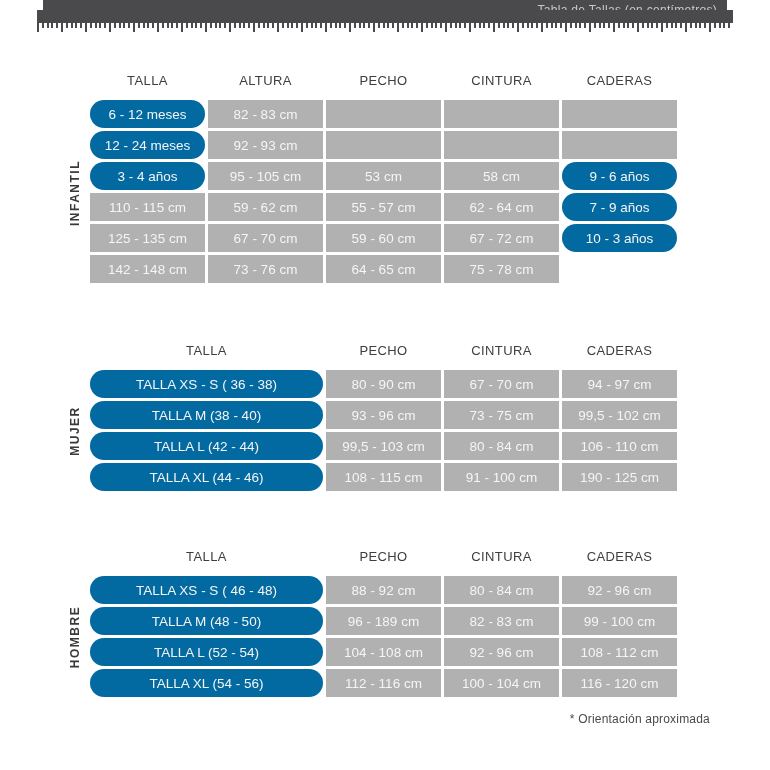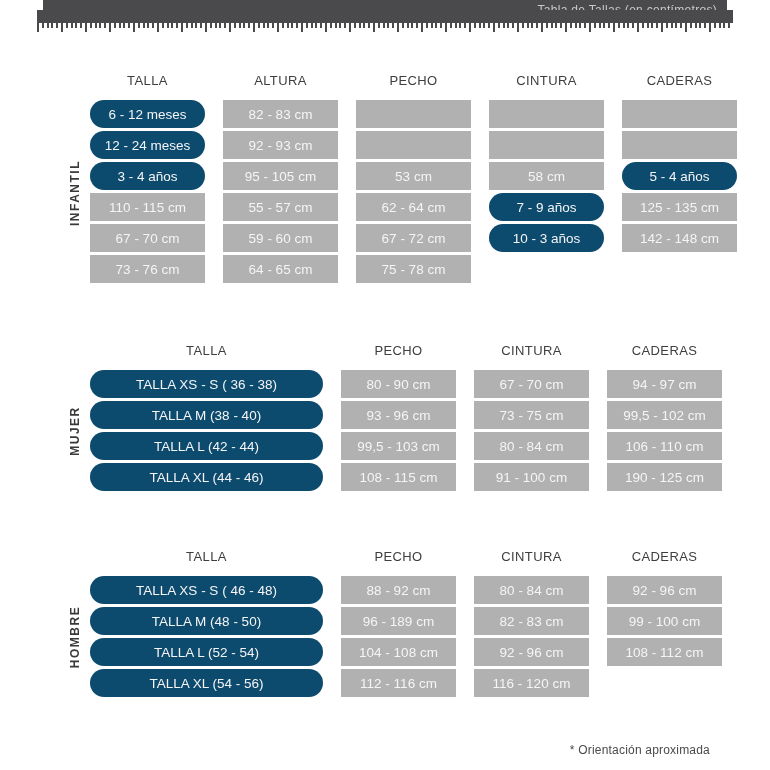--- a/index.html
+++ b/index.html
@@ -26,47 +26,47 @@
       repeating-linear-gradient(90deg,#4a4a4c 0 2px,transparent 2px 4.8px);
     background-size:100% 9px,100% 5px;
     background-repeat:no-repeat,no-repeat;
     background-position:top left,top left;
   }
   
   .size-table{position:absolute;left:90px;}
   .t-infantil{top:74px;}
   .t-mujer{top:344px;}
   .t-hombre{top:550px;}
-  .table-head,.table-body{display:grid;column-gap:18px;}
+  .table-head,.table-body{display:grid;column-gap:3px;}
   .table-body{row-gap:3px;grid-auto-rows:28px;}
   .cols-5 .table-head,.cols-5 .table-body{grid-template-columns:115px 115px 115px 115px 115px;}
   .cols-4 .table-head,.cols-4 .table-body{grid-template-columns:233px 115px 115px 115px;}
   .table-head{margin-bottom:12px;}
   .th{
     height:14px;line-height:14px;text-align:center;
     font-size:13px;color:#3e3e40;letter-spacing:0.4px;
   }
   .cell{
     background:#b1b1b1;color:#f5f5f5;font-size:13.5px;
     display:flex;align-items:center;justify-content:center;
     white-space:nowrap;overflow:hidden;
   }
-  .cell-label{background:#0c4a6e;border-radius:14px;}
+  .cell-label{background:#0369a1;border-radius:14px;}
   
   .side-label{
     position:absolute;left:5px;width:140px;height:16px;line-height:16px;
     text-align:center;transform:rotate(-90deg);
     font-size:12px;font-weight:bold;letter-spacing:1.5px;color:#39393b;
   }
   .sl-infantil{top:185px;}
   .sl-mujer{top:423px;}
   .sl-hombre{top:629px;}
   
   .footnote{
-    position:absolute;top:743px;left:0;width:710px;text-align:right;
+    position:absolute;top:712px;left:0;width:710px;text-align:right;
     font-size:12px;color:#4a4a4c;letter-spacing:0.2px;
   }
 </style>
 </head>
 <body>
 
 <div class="page">
 
   <div class="title-bar">
     <span>Tabla de Tallas (en centímetros)</span>
@@ -94,22 +94,23 @@
         <div class="cell"></div>
         <div class="cell cell-label">12 - 24 meses</div>
         <div class="cell">92 - 93 cm</div>
         <div class="cell"></div>
         <div class="cell"></div>
         <div class="cell"></div>
         <div class="cell cell-label">3 - 4 años</div>
         <div class="cell">95 - 105 cm</div>
         <div class="cell">53 cm</div>
         <div class="cell">58 cm</div>
-        <div class="cell cell-label">5 - 4 años</div>
+        <div class="cell cell-label">9 - 6 años</div>
         <div class="cell">110 - 115 cm</div>
+        <div class="cell">59 - 62 cm</div>
         <div class="cell">55 - 57 cm</div>
         <div class="cell">62 - 64 cm</div>
         <div class="cell cell-label">7 - 9 años</div>
         <div class="cell">125 - 135 cm</div>
         <div class="cell">67 - 70 cm</div>
         <div class="cell">59 - 60 cm</div>
         <div class="cell">67 - 72 cm</div>
         <div class="cell cell-label">10 - 3 años</div>
         <div class="cell">142 - 148 cm</div>
         <div class="cell">73 - 76 cm</div>
@@ -158,19 +159,20 @@
         <div class="cell cell-label">TALLA M (48 - 50)</div>
         <div class="cell">96 - 189 cm</div>
         <div class="cell">82 - 83 cm</div>
         <div class="cell">99 - 100 cm</div>
         <div class="cell cell-label">TALLA L (52 - 54)</div>
         <div class="cell">104 - 108 cm</div>
         <div class="cell">92 - 96 cm</div>
         <div class="cell">108 - 112 cm</div>
         <div class="cell cell-label">TALLA XL (54 - 56)</div>
         <div class="cell">112 - 116 cm</div>
+        <div class="cell">100 - 104 cm</div>
         <div class="cell">116 - 120 cm</div>
       </div>
     </div>
 
   <div class="footnote">* Orientación aproximada</div>
 
 </div>
 
 </body></html>

